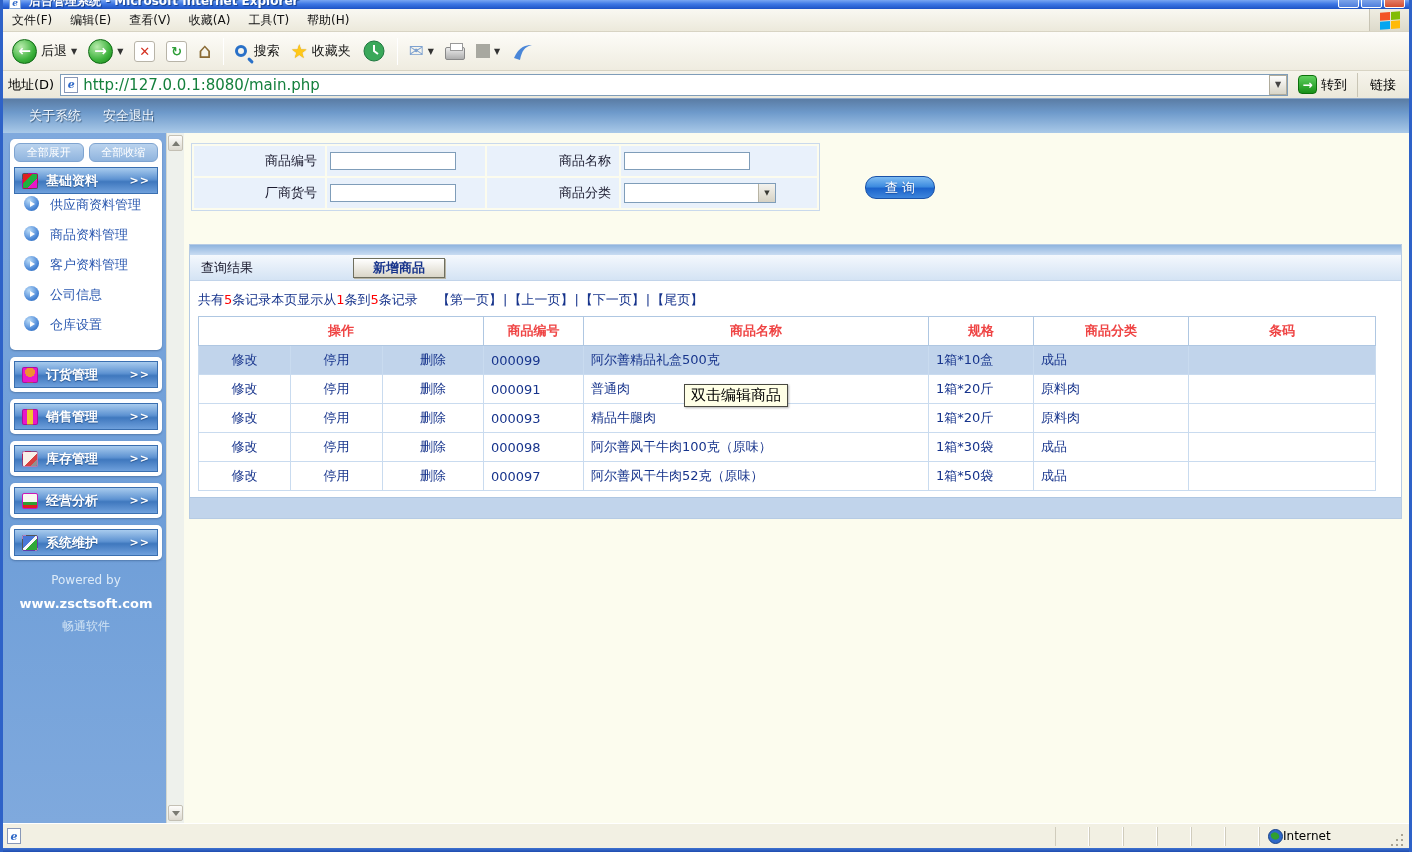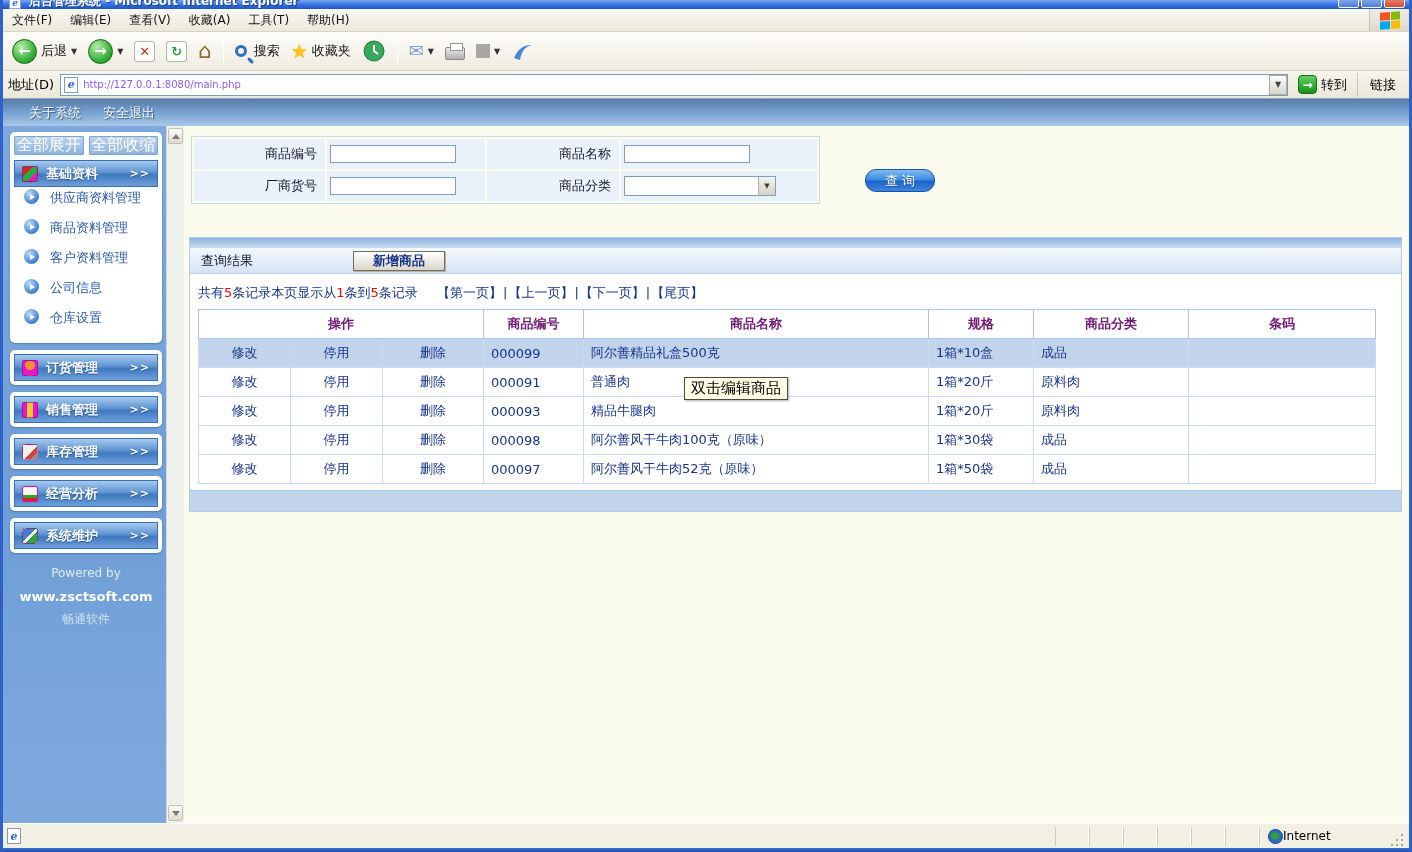--- a/index.html
+++ b/index.html
@@ -54,43 +54,43 @@
   .graybox { width:14px; height:14px; background:#A8A8A0; }
   .tsep { width:1px; height:27px; background:#C9C5B5; border-right:1px solid #fff; margin:0 3px; }
 
   
   .addressbar { height:28px; background:linear-gradient(#F6F4EC,#EBE8DA); display:flex; align-items:center;
                 padding:0 5px; gap:6px; border-bottom:1px solid #8FA8C8; flex:none; font-size:13px; }
   .addr-field { flex:1; height:22px; background:#fff; border:1px solid #7F9DB9; display:flex;
                 align-items:center; padding-left:3px; }
   .page-e { width:14px; height:16px; background:#fff; border:1px solid #8898B8; color:#2E68C8;
             font:italic bold 11px "DejaVu Serif",serif; display:flex; align-items:center; justify-content:center; flex:none; }
-  .addr-input { flex:1; border:none; outline:none; font-size:10px; font-family:inherit; padding-left:5px; color:#8b5cf6; }
+  .addr-input { flex:1; border:none; outline:none; font-size:15px; font-family:inherit; padding-left:5px; color:#15803d; }
   .addr-drop { width:18px; height:20px; background:linear-gradient(#FDFDFD,#D8D5C8); border:1px solid #B0AC9C;
                display:flex; align-items:center; justify-content:center; font-size:8px; color:#444; flex:none; }
   .go-btn { display:flex; align-items:center; gap:4px; padding:0 4px; }
   .go-icon { width:19px; height:19px; border-radius:4px; background:linear-gradient(#5FD05F,#189018);
              border:1px solid #0C700C; color:#fff; font-weight:bold; font-size:12px;
              display:flex; align-items:center; justify-content:center; }
   .links-btn { border-left:1px solid #C9C5B5; padding:3px 8px 3px 12px; }
 
   
   .app { flex:1; display:flex; flex-direction:column; min-height:0; }
-  .banner { height:27px; flex:none; background:linear-gradient(180deg,#5A7CA4 0%,#6E9ACB 40%,#A9C9E8 100%);
+  .banner { height:34px; flex:none; background:linear-gradient(180deg,#5A7CA4 0%,#6E9ACB 40%,#A9C9E8 100%);
             display:flex; align-items:center; gap:22px; padding-left:26px;font-family:Liberation Mono, monospace; }
   .nav-link { color:#F2F7FC; font-size:13px; text-shadow:1px 1px 1px #3A587A; }
   .app-body { flex:1; display:flex; min-height:0; }
 
   
   .sidebar { width:163px; flex:none; background:linear-gradient(180deg,#7FA9DD,#6E9ED8 55%,#7FA9DD);
              padding:6px 4px 0 7px; font-size:13px; overflow:hidden; }
   .side-panel { background:#fff; border-radius:5px; padding:4px; margin-bottom:7px; box-shadow:0 1px 2px rgba(20,50,90,.35); }
   .mini-row { display:flex; gap:5px; margin-bottom:5px; }
   .mini-btn { flex:1; height:19px; background:linear-gradient(#BAD3EE,#8FB4DE); border:1px solid #7FA4D0;
-              border-radius:1px; color:#fff; font-size:16px; display:flex; align-items:center; justify-content:center; }
+              border-radius:6px; color:#fff; font-size:11px; display:flex; align-items:center; justify-content:center; }
   .menu-btn { height:27px; border-radius:0; border:1px solid #3A6FB0; color:#fff; font-weight:bold;
               background:linear-gradient(180deg,#A8CBEE 0%,#5E93D2 45%,#3F78BE 55%,#6FA0DC 100%);
               display:flex; align-items:center; gap:8px; padding:0 7px; font-size:13px; text-shadow:0 1px 1px #2A5690; }
   .menu-arrow { margin-left:auto; font-size:11px; letter-spacing:1px; }
   .mi { width:16px; height:16px; border-radius:2px; flex:none; border:1px solid rgba(120,0,120,.5); }
   .mi-0 { background:linear-gradient(135deg,#E02020 0 35%,#20B040 35% 65%,#E818C8 65%); }
   .mi-1 { background:radial-gradient(circle at 50% 30%,#F09030 0 40%,#E818C8 41%); }
   .mi-2 { background:linear-gradient(90deg,#E818C8 0 30%,#F0C830 30% 70%,#E818C8 70%); }
   .mi-3 { background:linear-gradient(135deg,#F8F0E8 0 55%,#D84040 55% 75%,#909090 75%); }
   .mi-4 { background:linear-gradient(180deg,#F8F8F0 0 55%,#30A030 55% 80%,#E02020 80%); border-color:#C818B8; }
@@ -138,21 +138,21 @@
   .rp-header { height:26px; background:linear-gradient(#F4F8FD,#D4E3F4); border-bottom:1px solid #C2D4EA;
                display:flex; align-items:center; padding-left:11px; }
   .add-btn { margin-left:100px; width:92px; height:20px; background:linear-gradient(#FFFFFF,#DAD6C8);
              border:1px solid #6F6F5F; box-shadow:1px 1px 0 #B8B4A4; color:#17348C; font-weight:bold;
              font-size:13px; display:flex; align-items:center; justify-content:center; }
   .pagination { padding:10px 8px 7px; color:#17348C; }
   .pagination .num { color:#FF0000; }
   .page-links { margin-left:14px; }
   .page-link { margin:0 1px; cursor:pointer; }
   .data-table { border-collapse:collapse; margin:0 0 6px 8px; width:1177px; table-layout:fixed; }
-  .data-table th { border:1px solid #AFC7E2; height:29px; font-size:13px; color:#701a75; background:#fff; font-weight:bold; }
+  .data-table th { border:1px solid #AFC7E2; height:29px; font-size:13px; color:#ef4444; background:#fff; font-weight:bold; }
   .data-table td { border:1px solid #C9DBEF; height:29px; color:#17348C; padding:0 7px; overflow:hidden; white-space:nowrap; }
   .data-table td.c { text-align:center; padding:0; }
   tr.selected td { background:#C1D4EB; }
   .rp-footer { height:21px; background:#C1D4EB; border-top:1px solid #AFC7E2; }
   .tooltip { position:absolute; left:500px; top:251px; background:#FFFFE6; border:1px solid #4A4A42;
              padding:1px 6px; font-size:15px; color:#000; box-shadow:1px 1px 2px rgba(0,0,0,.3); }
 
   
   .footerbar { height:28px; flex:none; background:linear-gradient(180deg,#8FB0CE 0%,#5580AB 25%,#39658F 100%);
                display:flex; align-items:center; color:#fff; font-weight:bold; font-size:13px;

